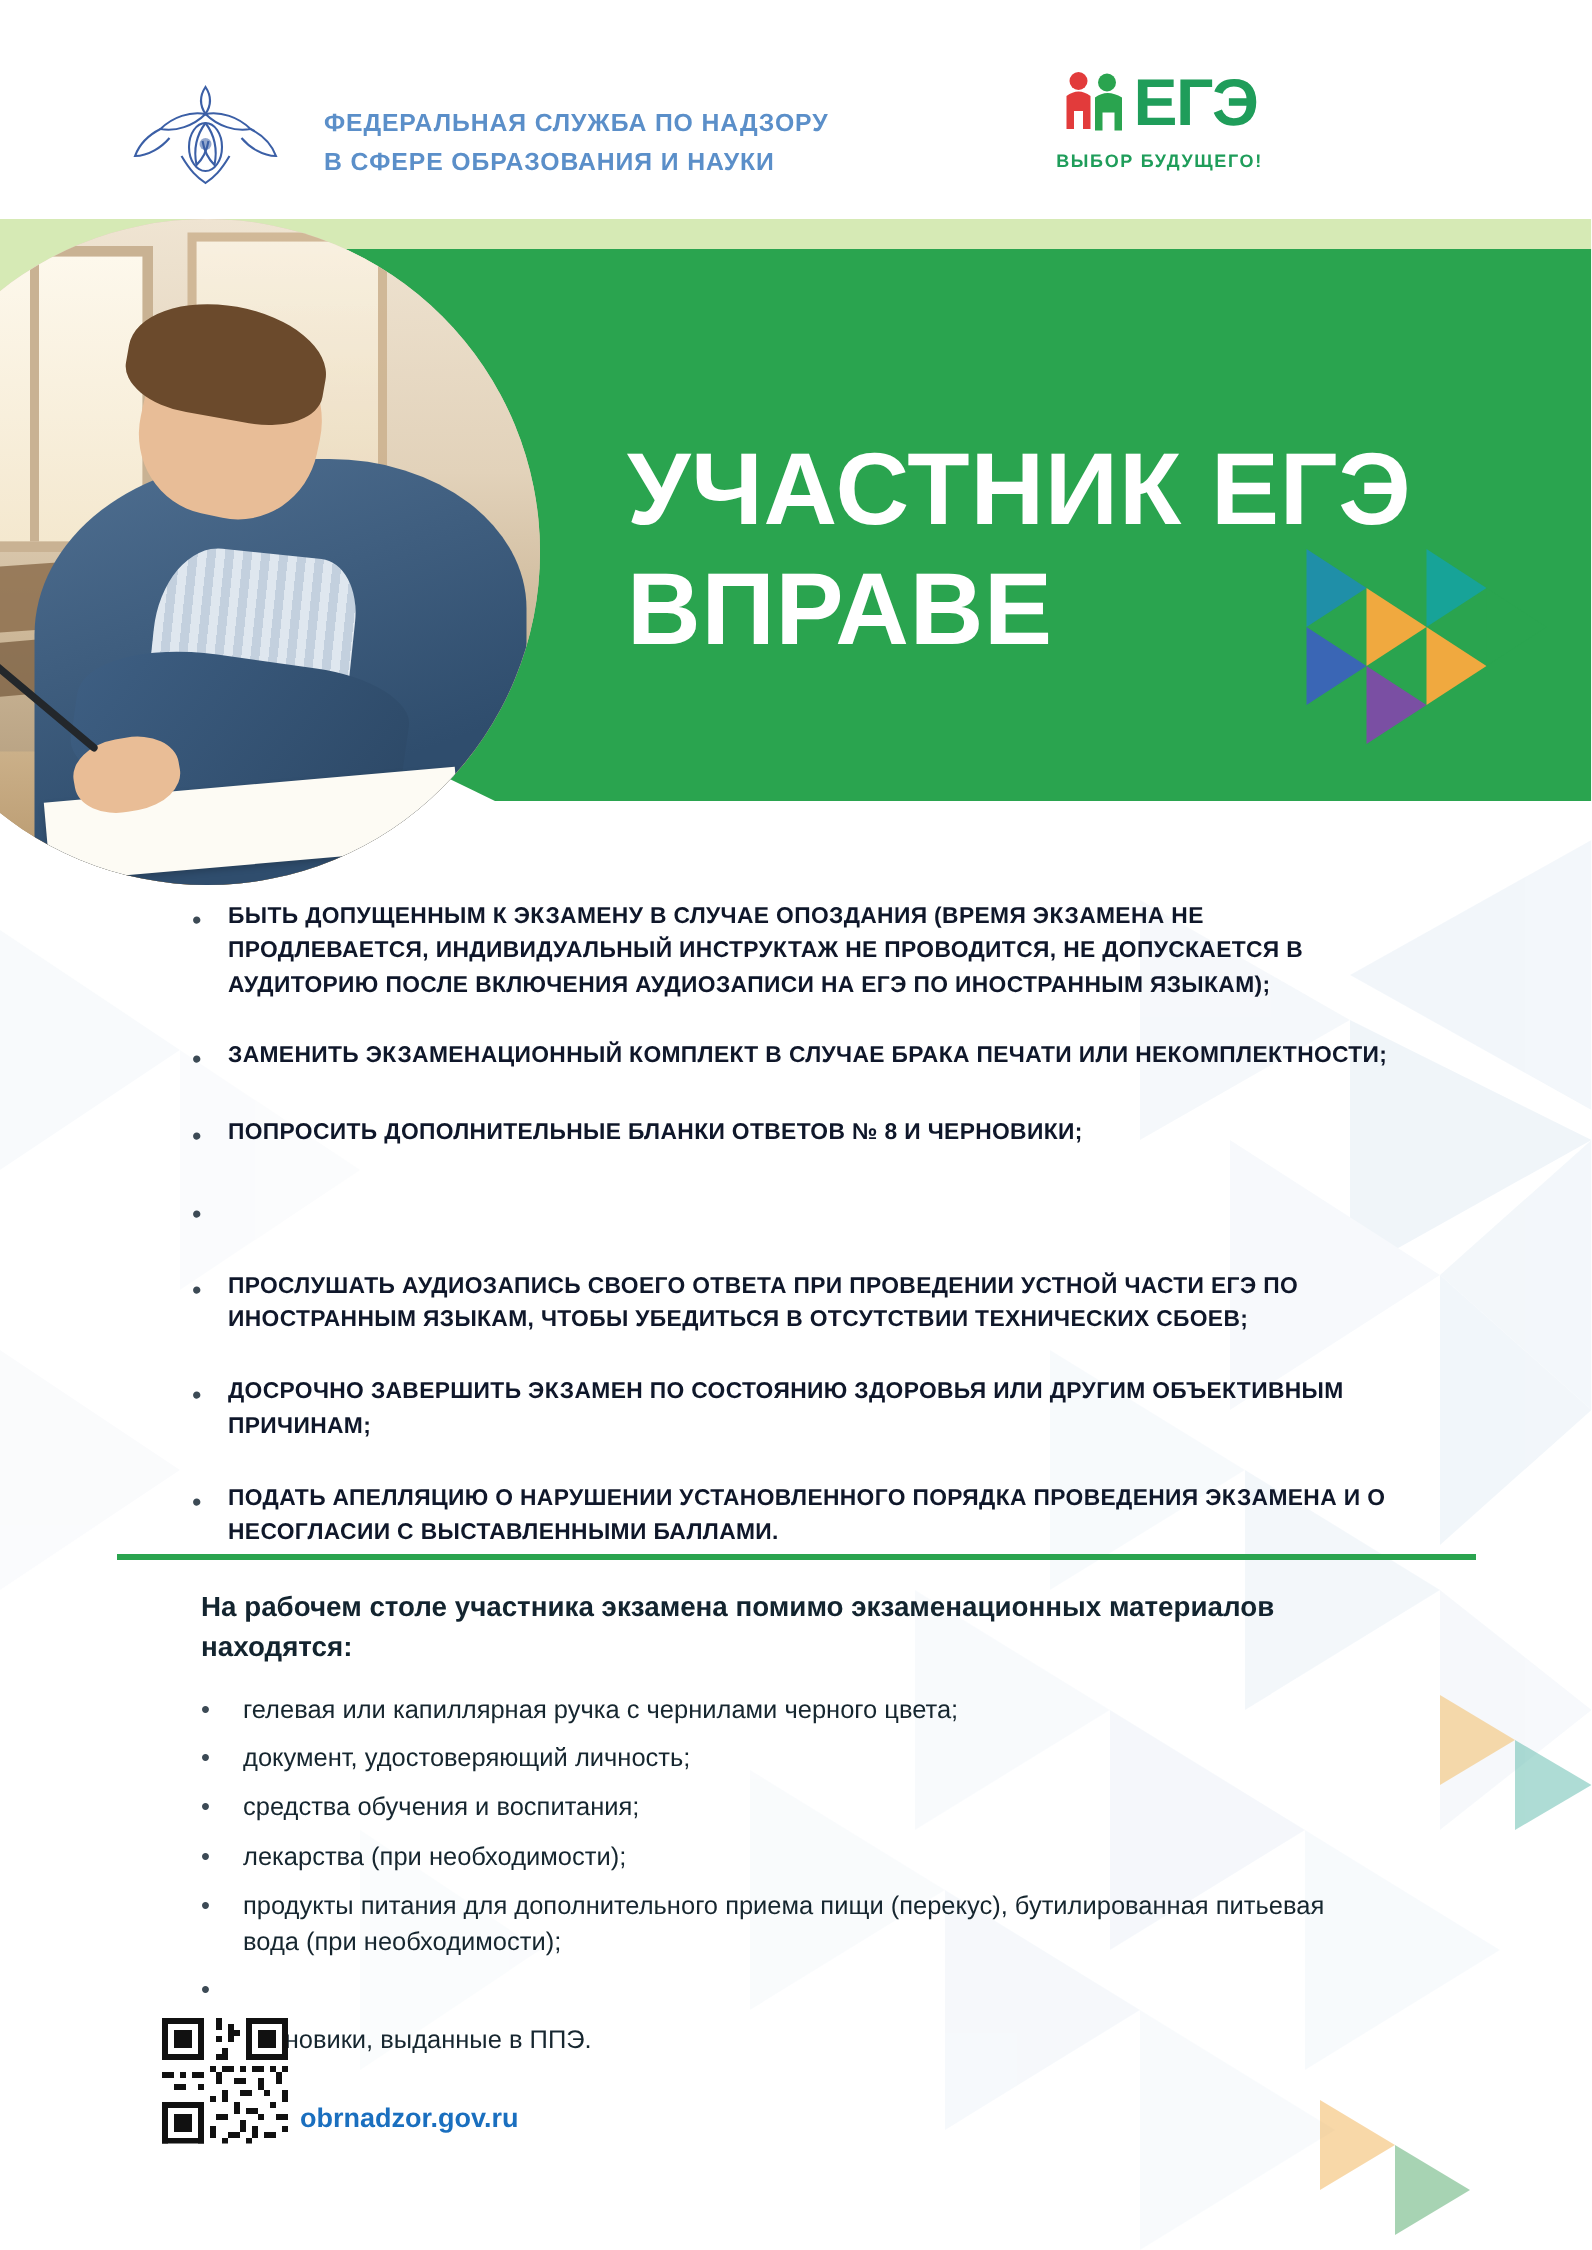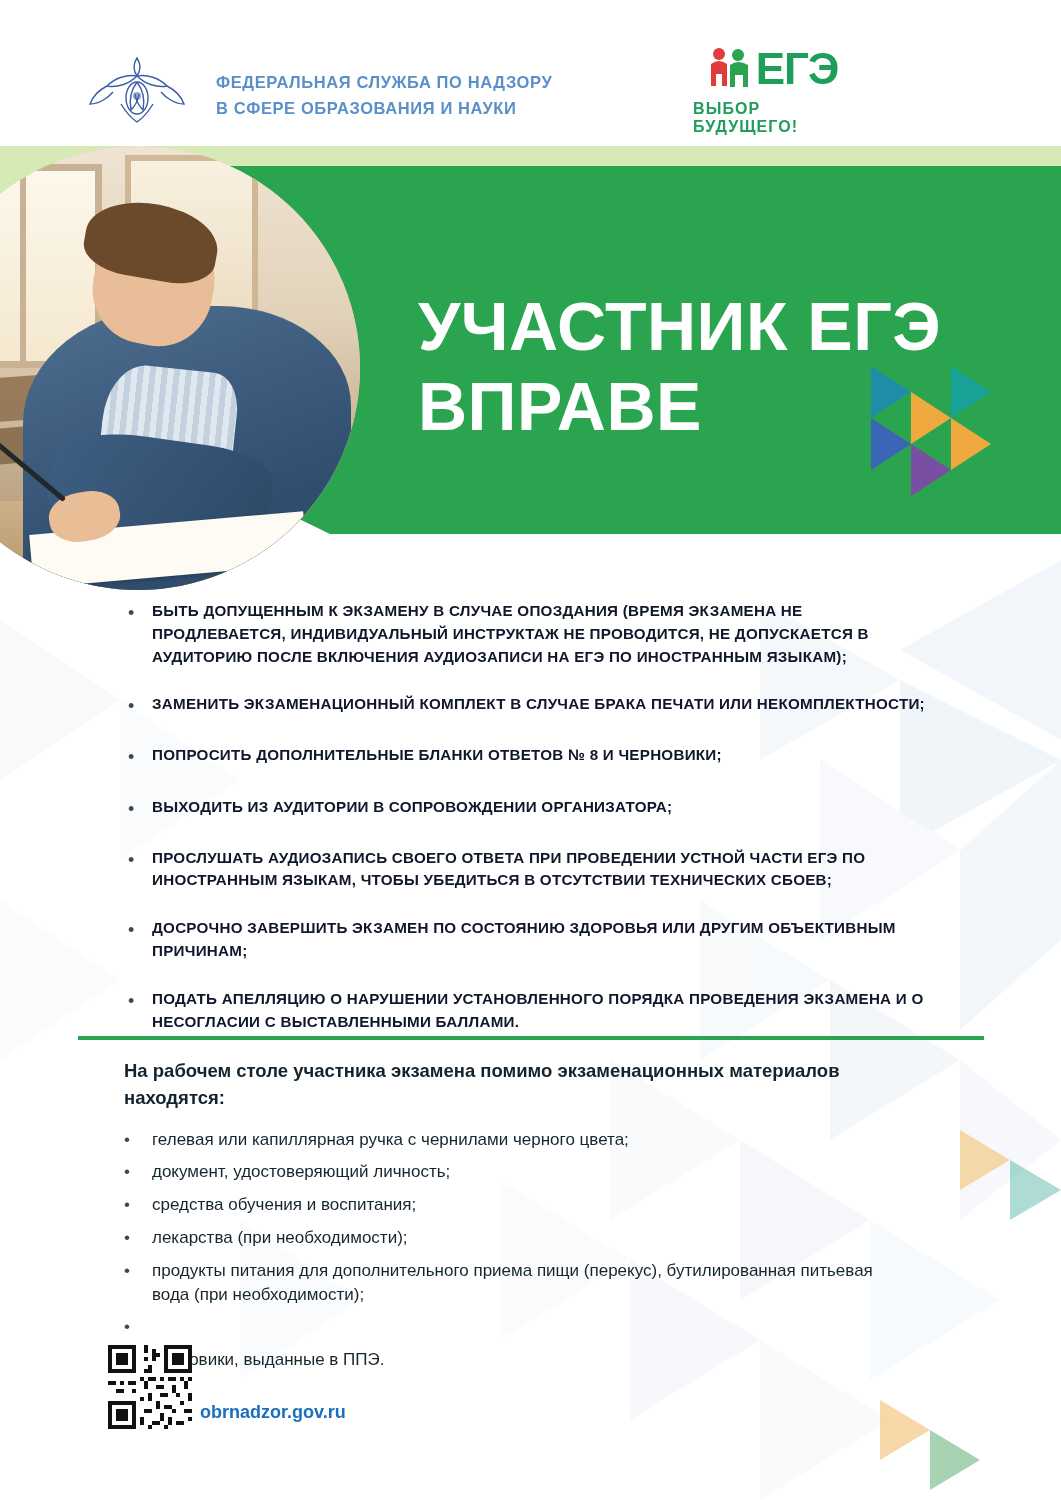--- a/index.html
+++ b/index.html
@@ -48,38 +48,38 @@
     font-weight: bold;
     letter-spacing: .6px;
     line-height: 1.55;
     color: #5b8fc9;
   }
   .ege-logo {
     position: absolute;
     right: 82px;
     top: 46px;
     width: 160px;
-    text-align: left;
+    text-align: center;
   }
   .ege-logo .ege-main {
     display: flex;
     align-items: center;
     justify-content: center;
     gap: 4px;
   }
   .ege-logo .ege-word {
     font-size: 44px;
     font-weight: bold;
     color: #1f9d5a;
     letter-spacing: -1px;
     line-height: 1;
   }
   .ege-logo .ege-sub {
     margin-top: 8px;
-    font-size: 16px;
+    font-size: 12px;
     font-weight: bold;
     letter-spacing: 1.1px;
     color: #1f9d5a;
   }
   .ege-mark {
     width: 44px;
     height: 46px;
     position: relative;
   }
 
@@ -284,21 +284,21 @@
     left: 78px;
     top: 1036px;
     width: 906px;
     height: 4px;
     background: #2aa44f;
     z-index: 6;
   }
 
   .sub-section {
     position: absolute;
-    left: 124px;
+    left: 134px;
     top: 1058px;
     width: 790px;
     z-index: 6;
   }
   .sub-heading {
     font-size: 18.5px;
     font-weight: bold;
     line-height: 1.45;
     color: #13242f;
     margin-bottom: 16px;
@@ -458,21 +458,20 @@
   <div class="m-item">
     <div class="m-bullet">•</div>
     <div class="m-text">ЗАМЕНИТЬ ЭКЗАМЕНАЦИОННЫЙ КОМПЛЕКТ В СЛУЧАЕ БРАКА ПЕЧАТИ ИЛИ НЕКОМПЛЕКТНОСТИ;</div>
   </div>
   <div class="m-item">
     <div class="m-bullet">•</div>
     <div class="m-text">ПОПРОСИТЬ ДОПОЛНИТЕЛЬНЫЕ БЛАНКИ ОТВЕТОВ № 8 И ЧЕРНОВИКИ;</div>
   </div>
   <div class="m-item">
     <div class="m-bullet">•</div>
-    <div class="m-text">ВЫХОДИТЬ ИЗ АУДИТОРИИ В СОПРОВОЖДЕНИИ ОРГАНИЗАТОРА;</div>
   </div>
   <div class="m-item">
     <div class="m-bullet">•</div>
     <div class="m-text">ПРОСЛУШАТЬ АУДИОЗАПИСЬ СВОЕГО ОТВЕТА ПРИ ПРОВЕДЕНИИ УСТНОЙ ЧАСТИ ЕГЭ ПО ИНОСТРАННЫМ ЯЗЫКАМ, ЧТОБЫ УБЕДИТЬСЯ В ОТСУТСТВИИ ТЕХНИЧЕСКИХ СБОЕВ;</div>
   </div>
   <div class="m-item">
     <div class="m-bullet">•</div>
     <div class="m-text">ДОСРОЧНО ЗАВЕРШИТЬ ЭКЗАМЕН ПО СОСТОЯНИЮ ЗДОРОВЬЯ ИЛИ ДРУГИМ ОБЪЕКТИВНЫМ ПРИЧИНАМ;</div>
   </div>
   <div class="m-item">

